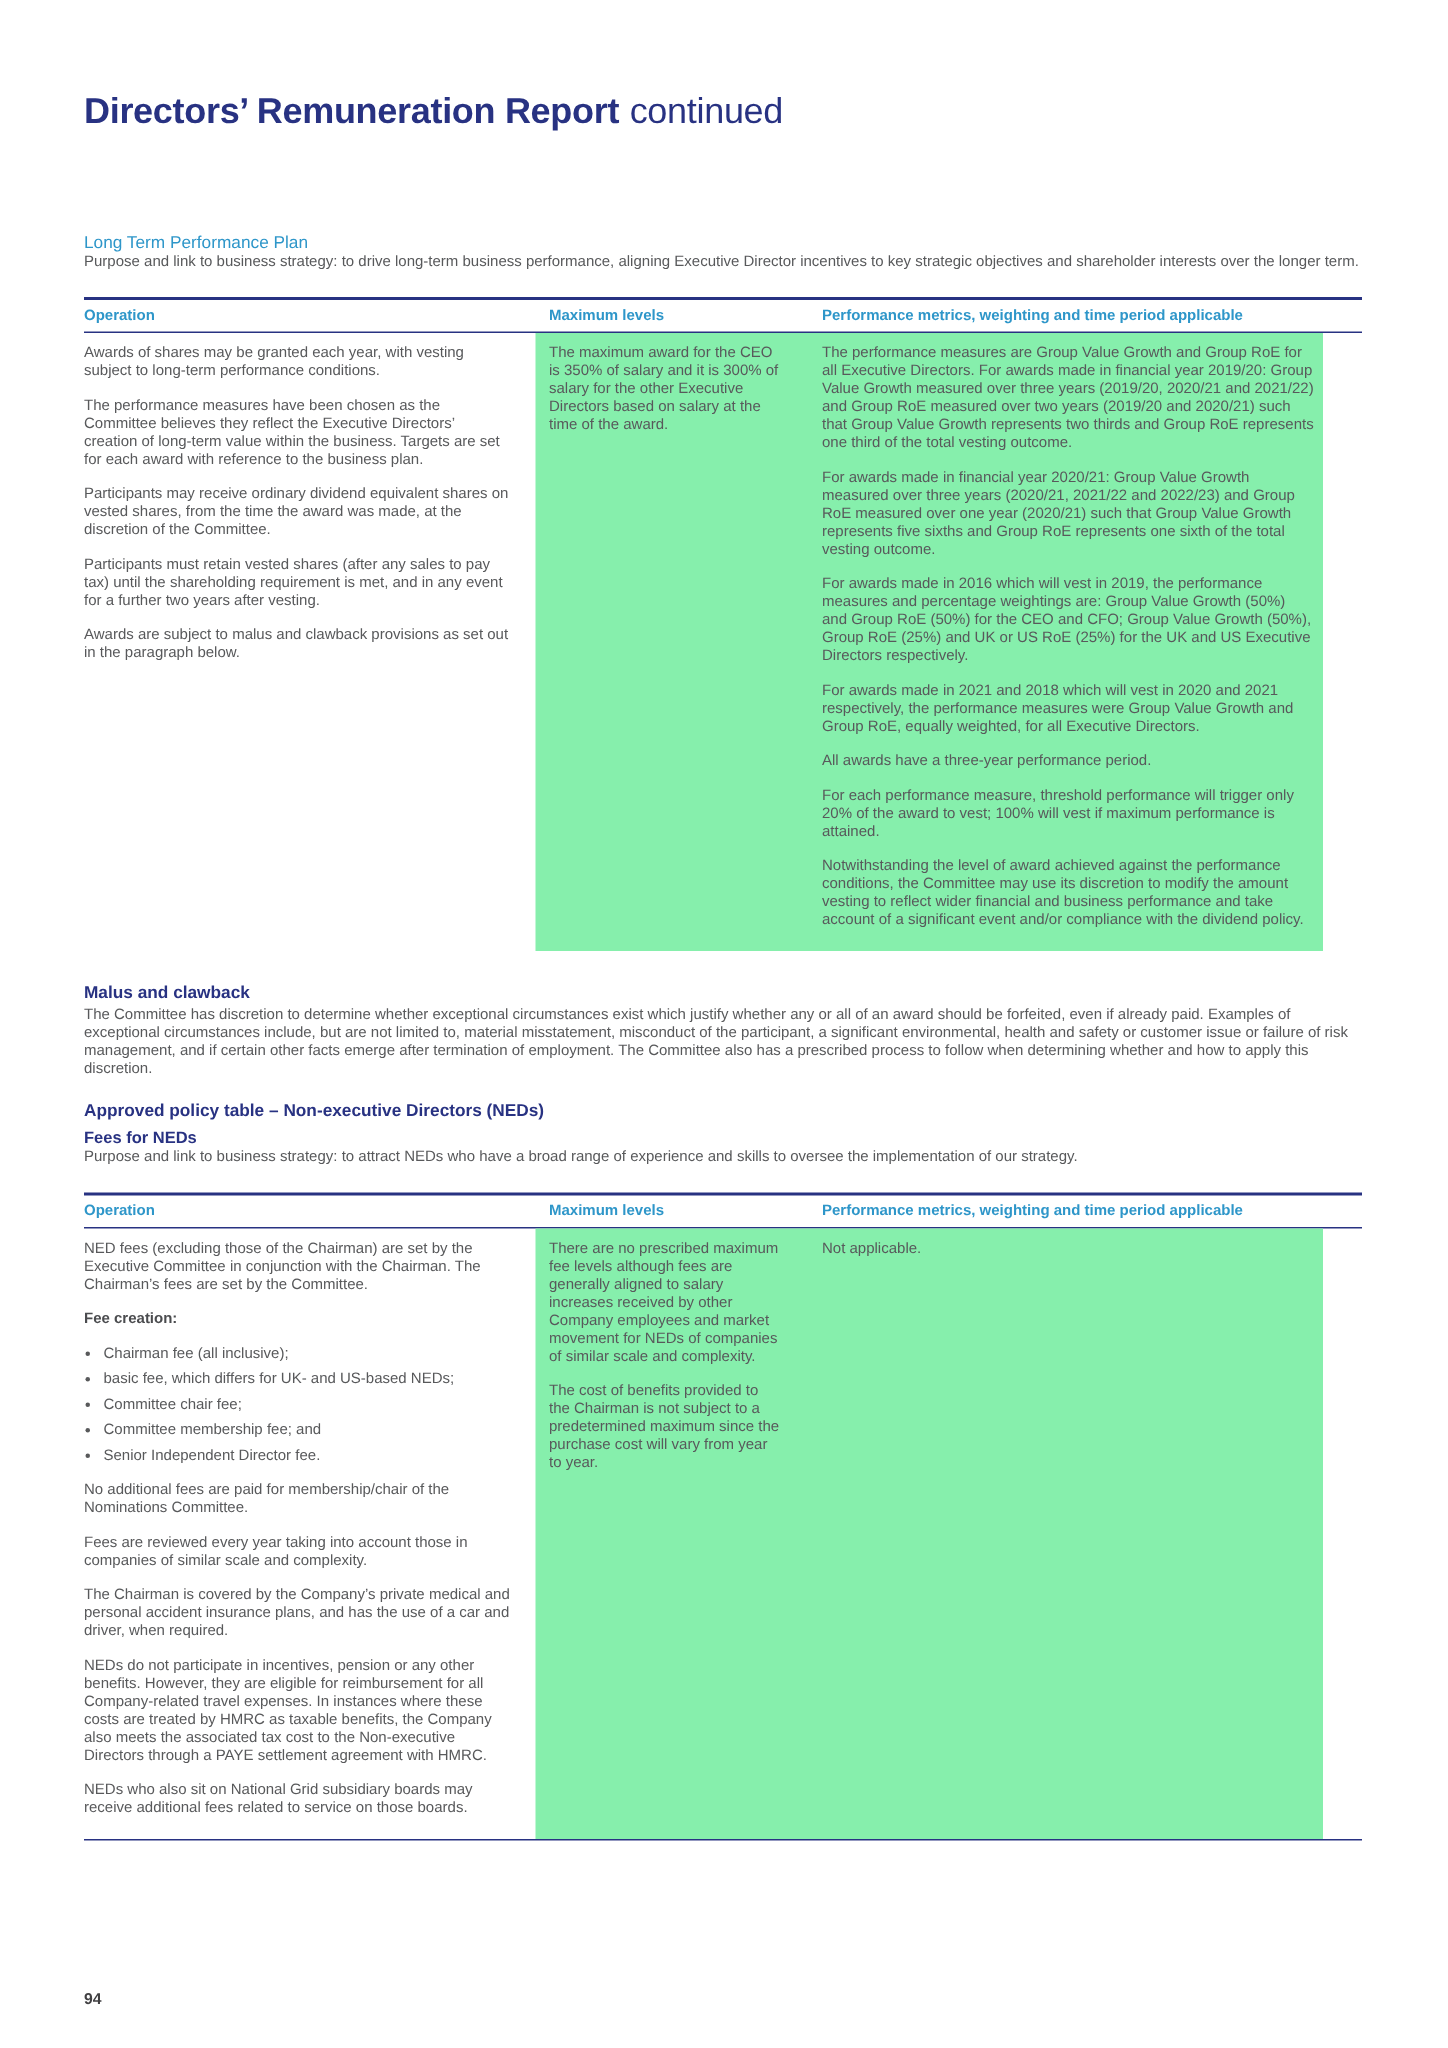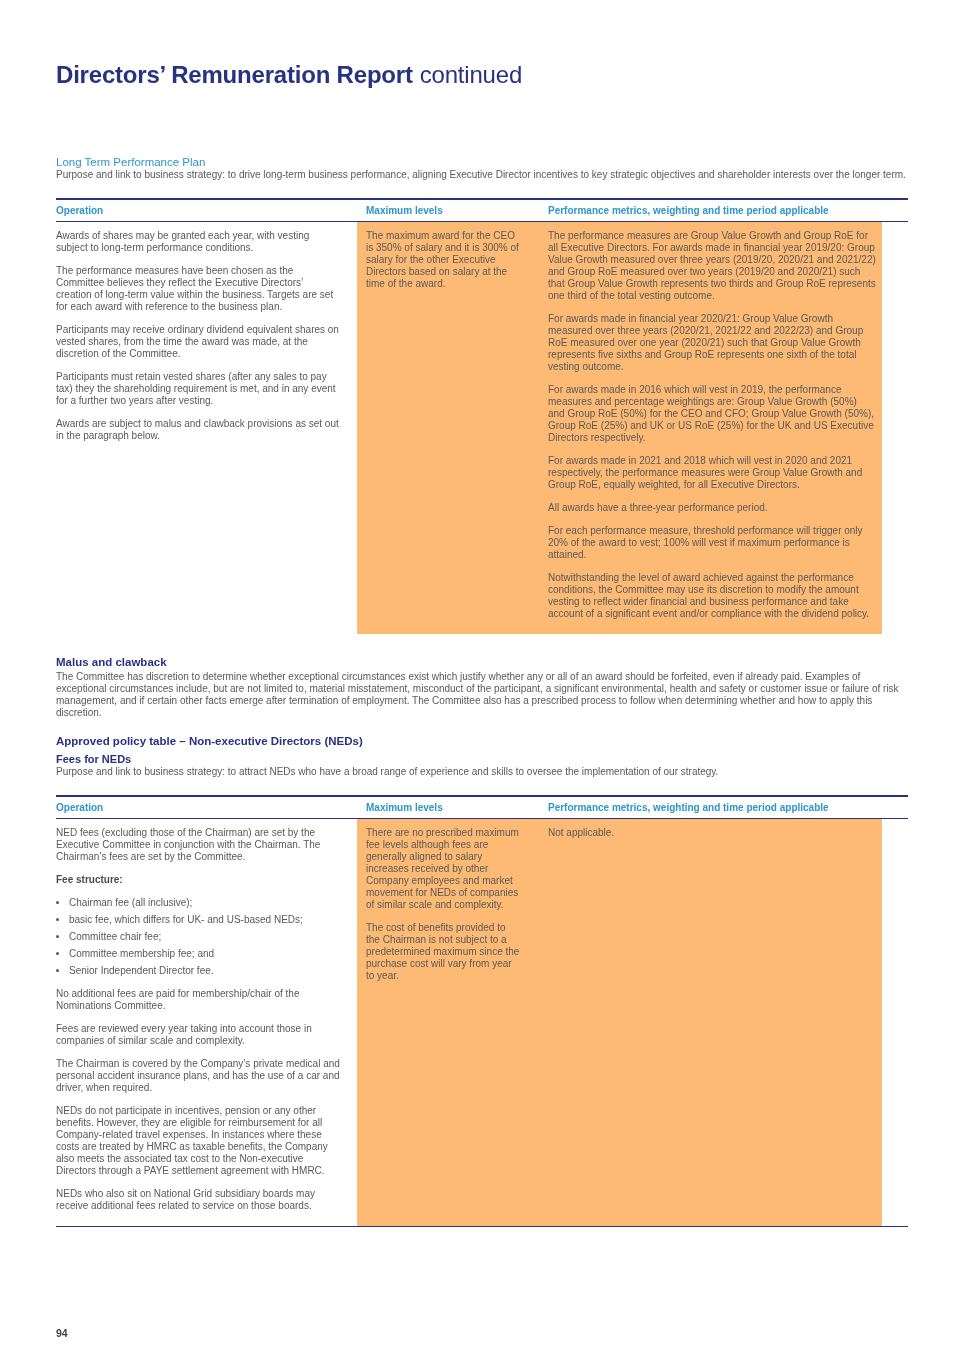--- a/index.html
+++ b/index.html
@@ -32,21 +32,21 @@
   .ptable { margin-top:17px; }
   .thead, .tbody { display:grid; grid-template-columns:301px 191px 334px 26px; }
   .thead { border-top:2px solid #283282; border-bottom:1px solid #283282; }
   .th { font-size:10px; line-height:12px; font-weight:700; color:#2e96c9; padding:5px 0 4px 0; }
   .th.c2 { padding-left:9px; }
   .cell { font-size:10px; line-height:12px; padding-top:8px; padding-bottom:14px; }
   .cell > * + * { margin-top:11px; }
   .cell.c1 { padding-right:16px; }
   .cell.c2 { padding-left:9px; padding-right:28px; }
   .cell.c3 { padding-right:6px; }
-  .shaded { background:#fdba74; }
+  .shaded { background:#86efac; }
   .tbody.end-rule { border-bottom:1px solid #283282; }
 
   .fee-label { font-weight:700; color:#4b4c4f; }
   .fee-list { list-style:disc; padding-left:13px; }
   .fee-list li + li { margin-top:5px; }
 
   .malus { margin-top:21px; }
   .malus .bodytext { margin-top:2px; max-width:852px; }
   .neds { margin-top:15px; }
 
@@ -69,21 +69,21 @@
         <div class="th c1">Operation</div>
         <div class="th c2">Maximum levels</div>
         <div class="th c3">Performance metrics, weighting and time period applicable</div>
         <div class="th sp"></div>
       </div>
       <div class="tbody">
         <div class="cell c1">
           <p>Awards of shares may be granted each year, with vesting subject to long-term performance conditions.</p>
           <p>The performance measures have been chosen as the Committee believes they reflect the Executive Directors’ creation of long-term value within the business. Targets are set for each award with reference to the business plan.</p>
           <p>Participants may receive ordinary dividend equivalent shares on vested shares, from the time the award was made, at the discretion of the Committee.</p>
-          <p>Participants must retain vested shares (after any sales to pay tax) they the shareholding requirement is met, and in any event for a further two years after vesting.</p>
+          <p>Participants must retain vested shares (after any sales to pay tax) until the shareholding requirement is met, and in any event for a further two years after vesting.</p>
           <p>Awards are subject to malus and clawback provisions as set out in the paragraph below.</p>
         </div>
         <div class="cell c2 shaded">
           <p>The maximum award for the CEO is 350% of salary and it is 300% of salary for the other Executive Directors based on salary at the time of the award.</p>
         </div>
         <div class="cell c3 shaded">
           <p>The performance measures are Group Value Growth and Group RoE for all Executive Directors. For awards made in financial year 2019/20: Group Value Growth measured over three years (2019/20, 2020/21 and 2021/22) and Group RoE measured over two years (2019/20 and 2020/21) such that Group Value Growth represents two thirds and Group RoE represents one third of the total vesting outcome.</p>
           <p>For awards made in financial year 2020/21: Group Value Growth measured over three years (2020/21, 2021/22 and 2022/23) and Group RoE measured over one year (2020/21) such that Group Value Growth represents five sixths and Group RoE represents one sixth of the total vesting outcome.</p>
           <p>For awards made in 2016 which will vest in 2019, the performance measures and percentage weightings are: Group Value Growth (50%) and Group RoE (50%) for the CEO and CFO; Group Value Growth (50%), Group RoE (25%) and UK or US RoE (25%) for the UK and US Executive Directors respectively.</p>
           <p>For awards made in 2021 and 2018 which will vest in 2020 and 2021 respectively, the performance measures were Group Value Growth and Group RoE, equally weighted, for all Executive Directors.</p>
@@ -109,21 +109,21 @@
     <div class="ptable">
       <div class="thead">
         <div class="th c1">Operation</div>
         <div class="th c2">Maximum levels</div>
         <div class="th c3">Performance metrics, weighting and time period applicable</div>
         <div class="th sp"></div>
       </div>
       <div class="tbody end-rule">
         <div class="cell c1">
           <p>NED fees (excluding those of the Chairman) are set by the Executive Committee in conjunction with the Chairman. The Chairman’s fees are set by the Committee.</p>
-          <p class="fee-label">Fee structure:</p>
+          <p class="fee-label">Fee creation:</p>
           <ul class="fee-list">
             <li>Chairman fee (all inclusive);</li>
             <li>basic fee, which differs for UK- and US-based NEDs;</li>
             <li>Committee chair fee;</li>
             <li>Committee membership fee; and</li>
             <li>Senior Independent Director fee.</li>
           </ul>
           <p>No additional fees are paid for membership/chair of the Nominations Committee.</p>
           <p>Fees are reviewed every year taking into account those in companies of similar scale and complexity.</p>
           <p>The Chairman is covered by the Company’s private medical and personal accident insurance plans, and has the use of a car and driver, when required.</p>

